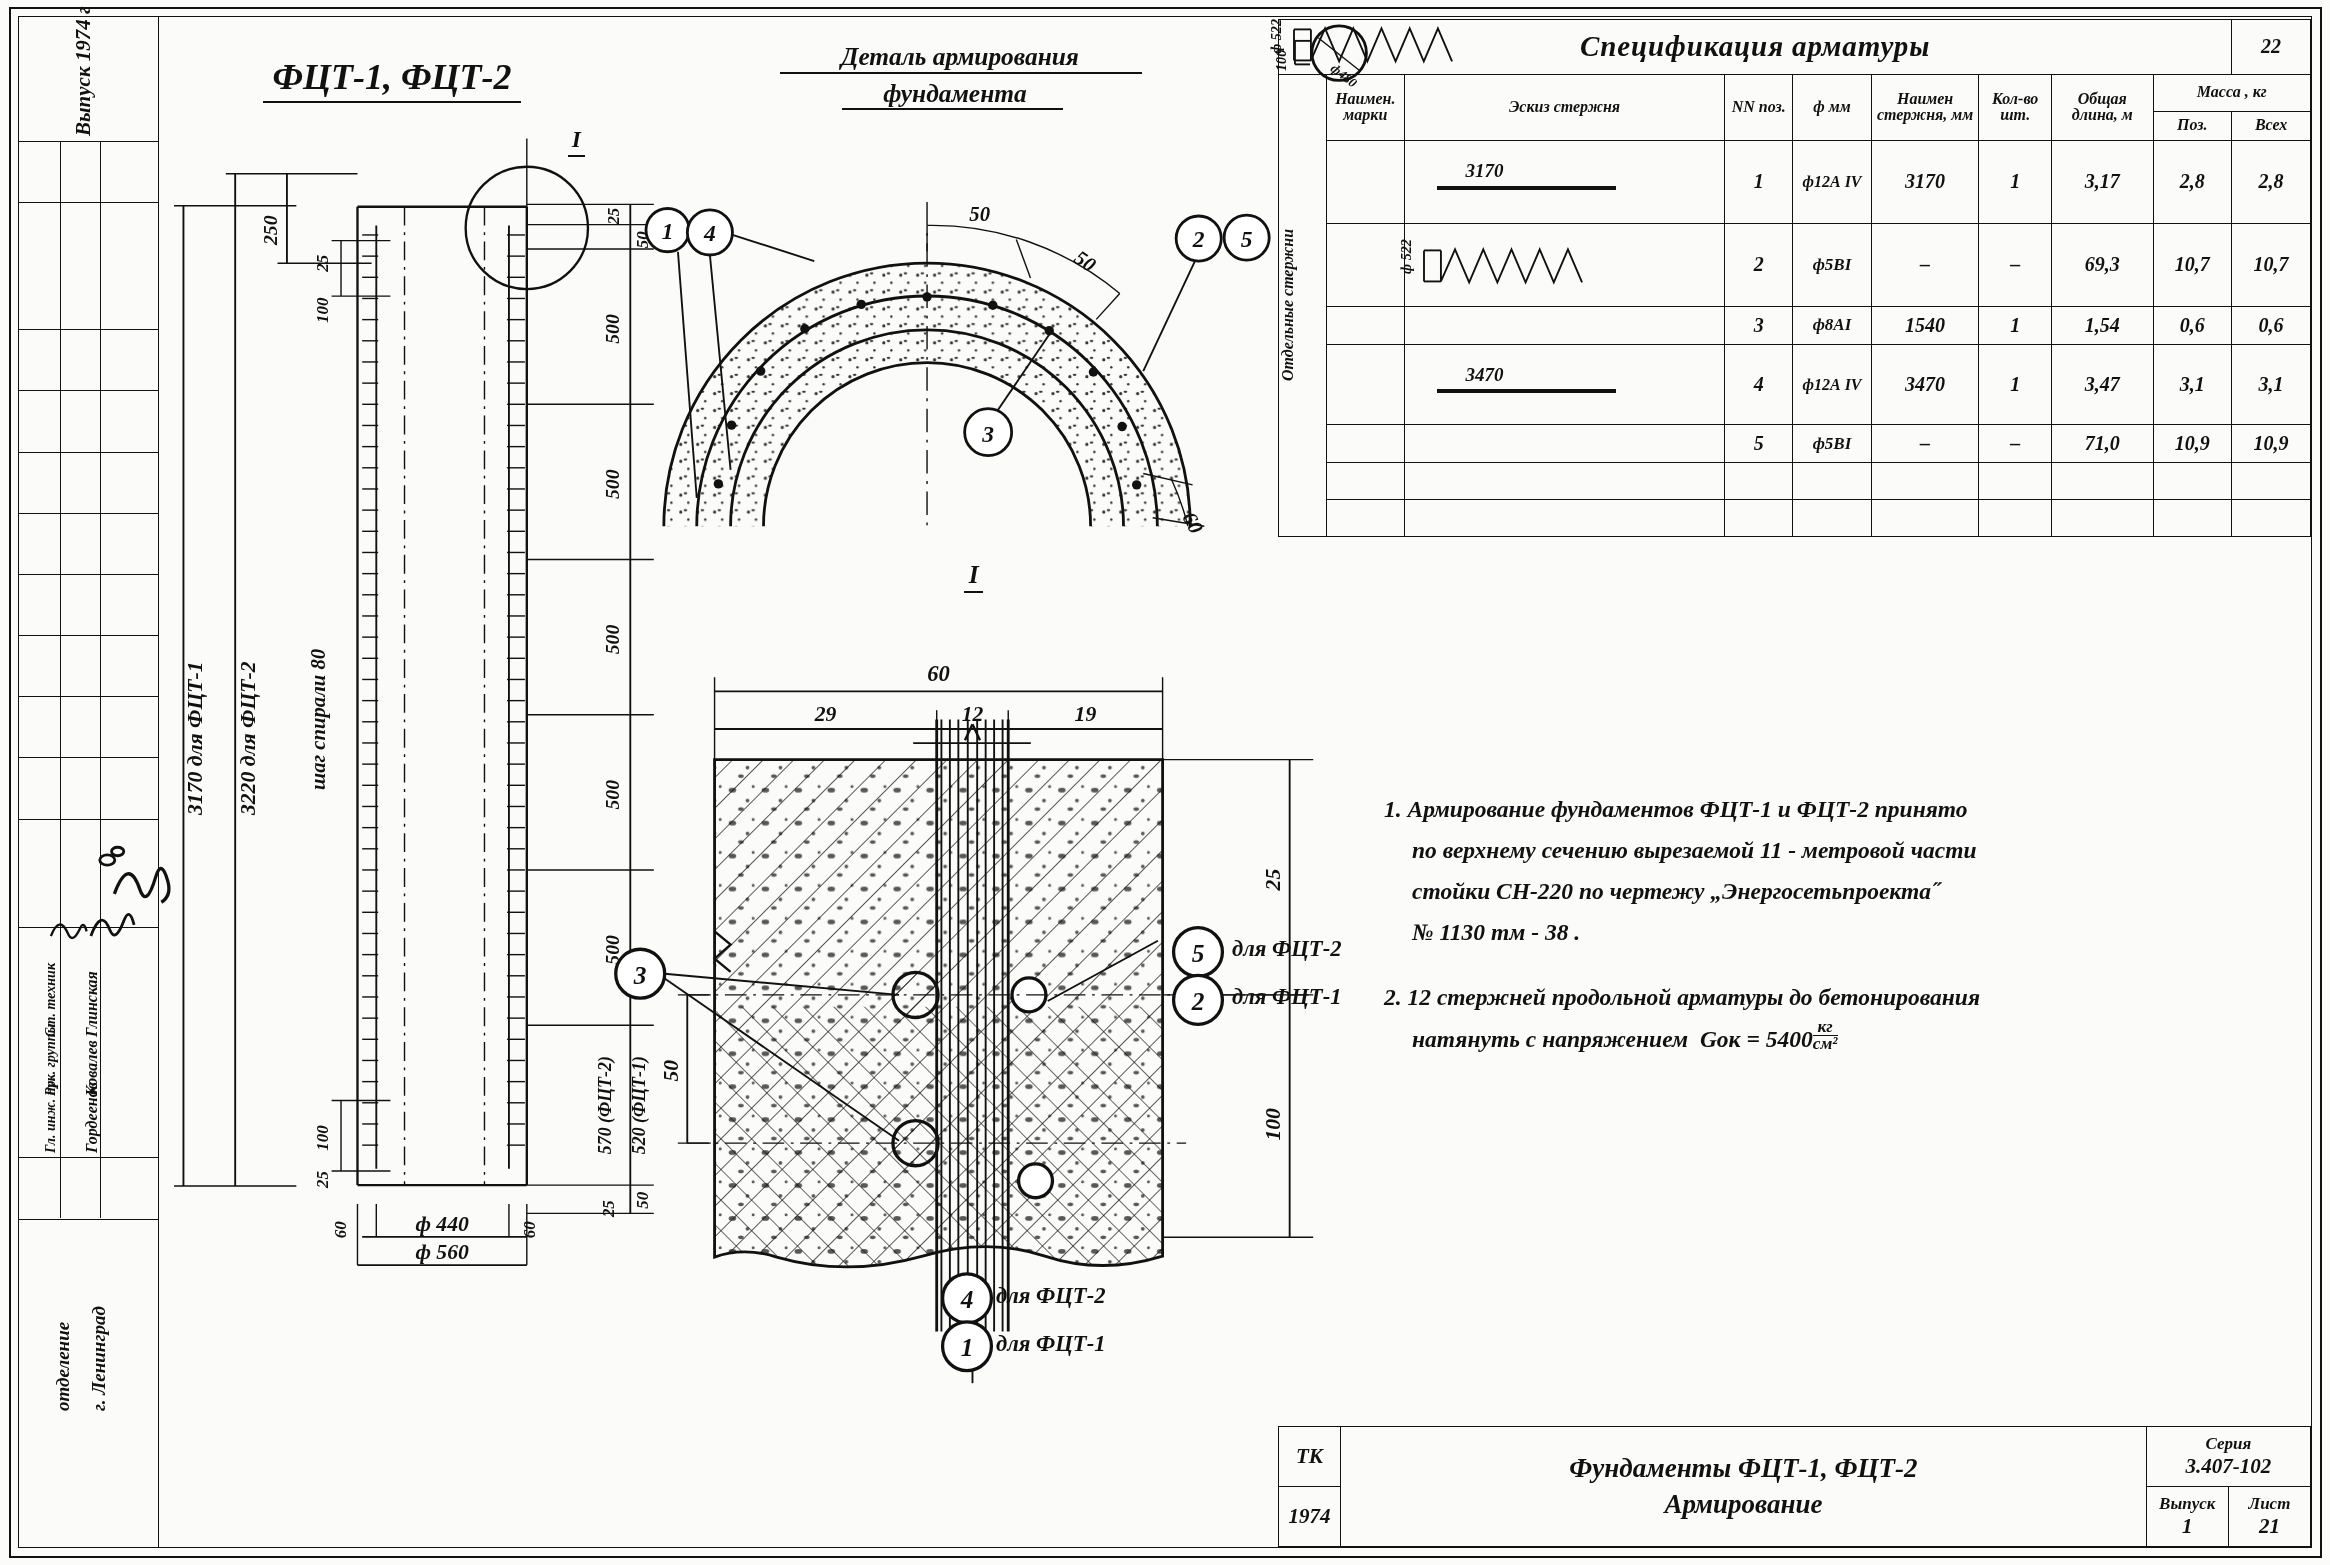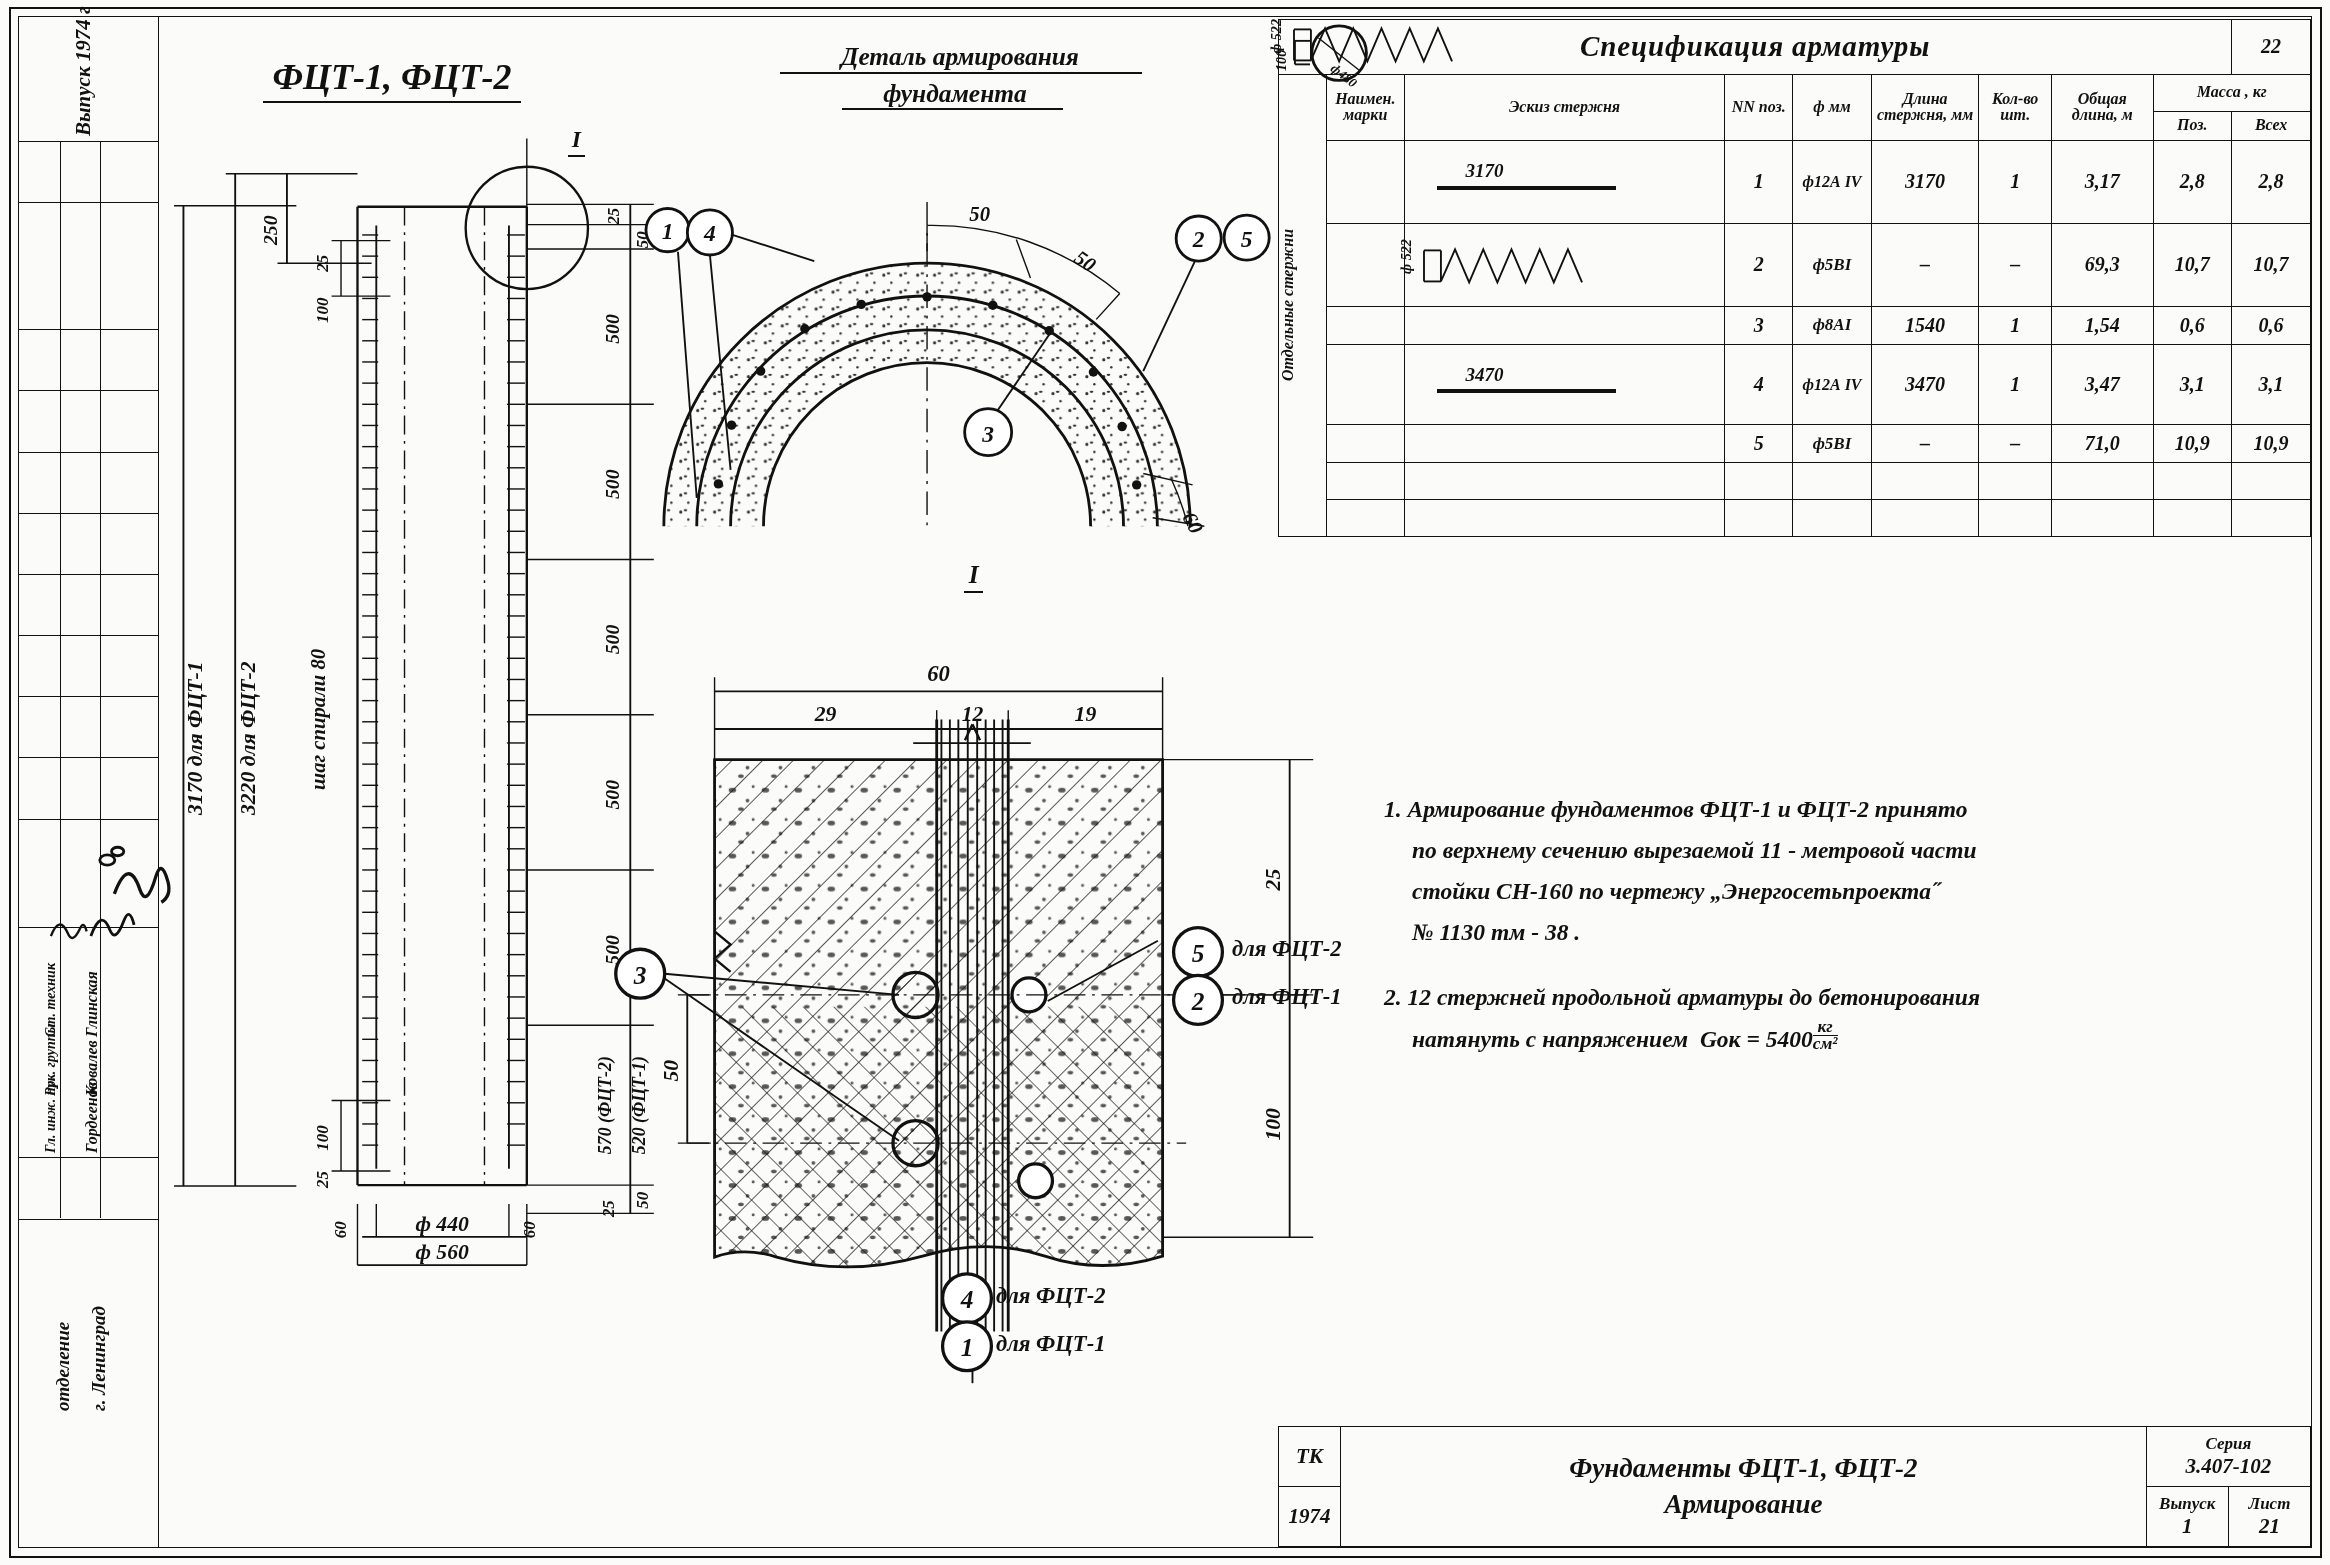--- a/index.html
+++ b/index.html
@@ -469,21 +469,21 @@
         <td style="width:45px;" class="cell">22</td>
       </tr>
       <tr>
         <td rowspan="9" style="width:39px;padding:0;">
           <div class="vtext" style="height:358px;display:flex;align-items:center;justify-content:center;">Отдельные стержни</div>
         </td>
         <td class="hdr" rowspan="2" style="width:40px;">Наимен. марки</td>
         <td class="hdr" rowspan="2" style="width:263px;">Эскиз  стержня</td>
         <td class="hdr" rowspan="2" style="width:52px;">NN поз.</td>
         <td class="hdr" rowspan="2" style="width:61px;">ф мм</td>
-        <td class="hdr" rowspan="2" style="width:85px;">Длина стержня, мм</td>
+        <td class="hdr" rowspan="2" style="width:85px;">Наимен стержня, мм</td>
         <td class="hdr" rowspan="2" style="width:56px;">Кол-во шт.</td>
         <td class="hdr" rowspan="2" style="width:80px;">Общая длина, м</td>
         <td class="hdr" colspan="2" style="height:34px;">Масса , кг</td>
       </tr>
       <tr>
         <td class="hdr" style="width:61px;">Поз.</td>
         <td class="hdr" style="width:61px;">Всех</td>
       </tr>
 
       <tr>
@@ -604,21 +604,21 @@
         <td class="cell"></td>
         <td class="cell"></td>
       </tr>
     </tbody>
       </table>
   </div>
 
   <div class="abs" id="notes">
     <div class="nitem">1. Армирование  фундаментов  ФЦТ-1  и  ФЦТ-2  принято</div>
     <div class="nitem" style="margin-top:2.8px;padding-left:28px;">по верхнему  сечению  вырезаемой  11 - метровой  части</div>
-    <div class="nitem" style="margin-top:2.8px;padding-left:28px;">стойки  СН-160  по  чертежу „Энергосетьпроекта˝</div>
+    <div class="nitem" style="margin-top:2.8px;padding-left:28px;">стойки  СН-220  по  чертежу „Энергосетьпроекта˝</div>
     <div class="nitem" style="margin-top:2.8px;padding-left:28px;">№ 1130 тм - 38 .</div>
     <div class="nitem" style="margin-top:27px;">2. 12 стержней  продольной  арматуры  до  бетонирования</div>
     <div class="nitem" style="margin-top:2.8px;padding-left:28px;">
       <span>натянуть  с  напряжением&nbsp;&nbsp;</span><span>Gок</span><span>&nbsp;=&nbsp;</span><span>5400</span><span class="frac"><span class="num">кг</span><span class="den">см²</span></span>
     </div>
   </div>
 
   <div class="abs" id="tblock">
     <table>
       <tbody>

